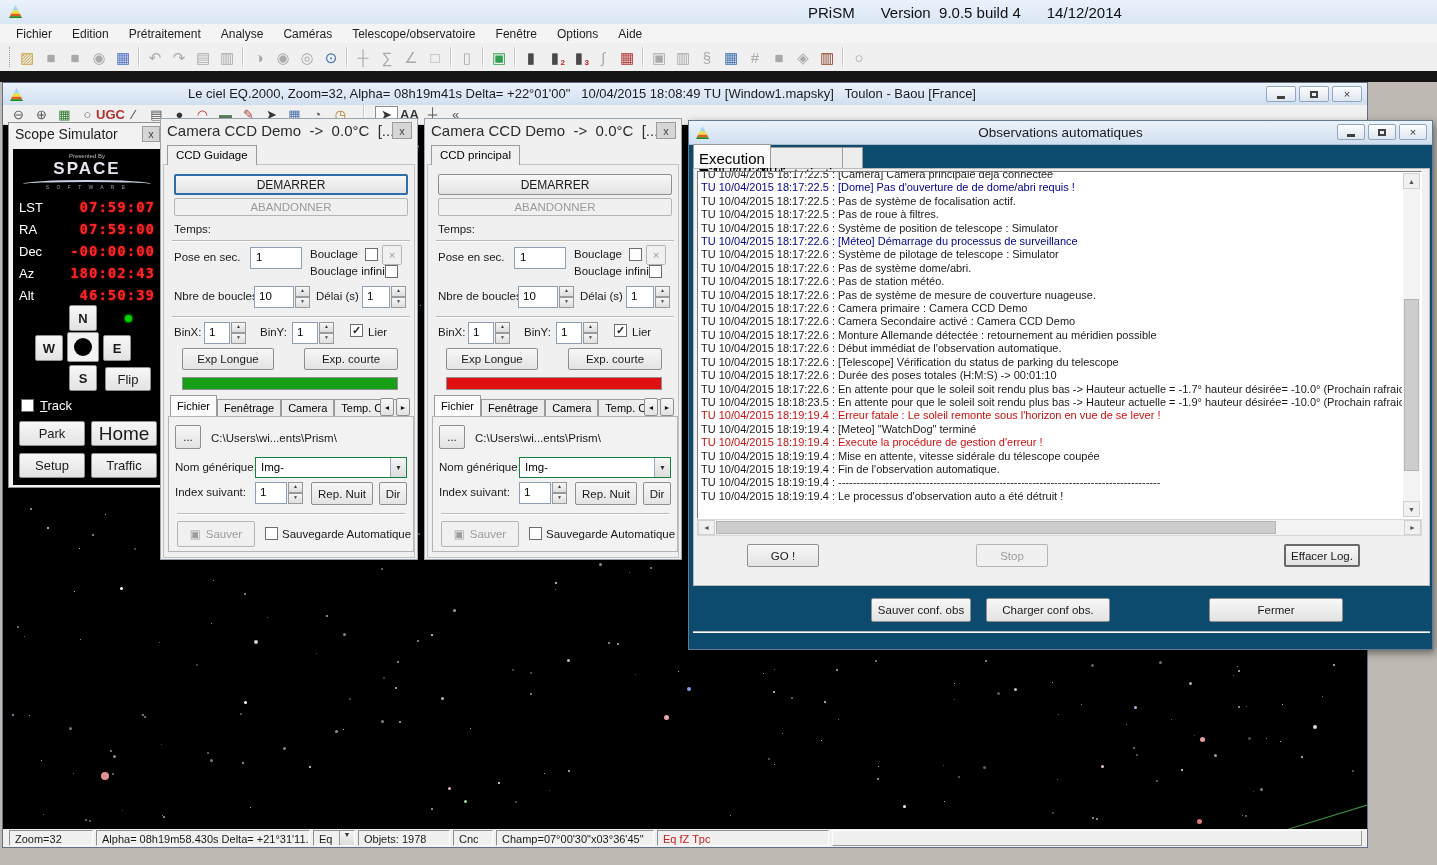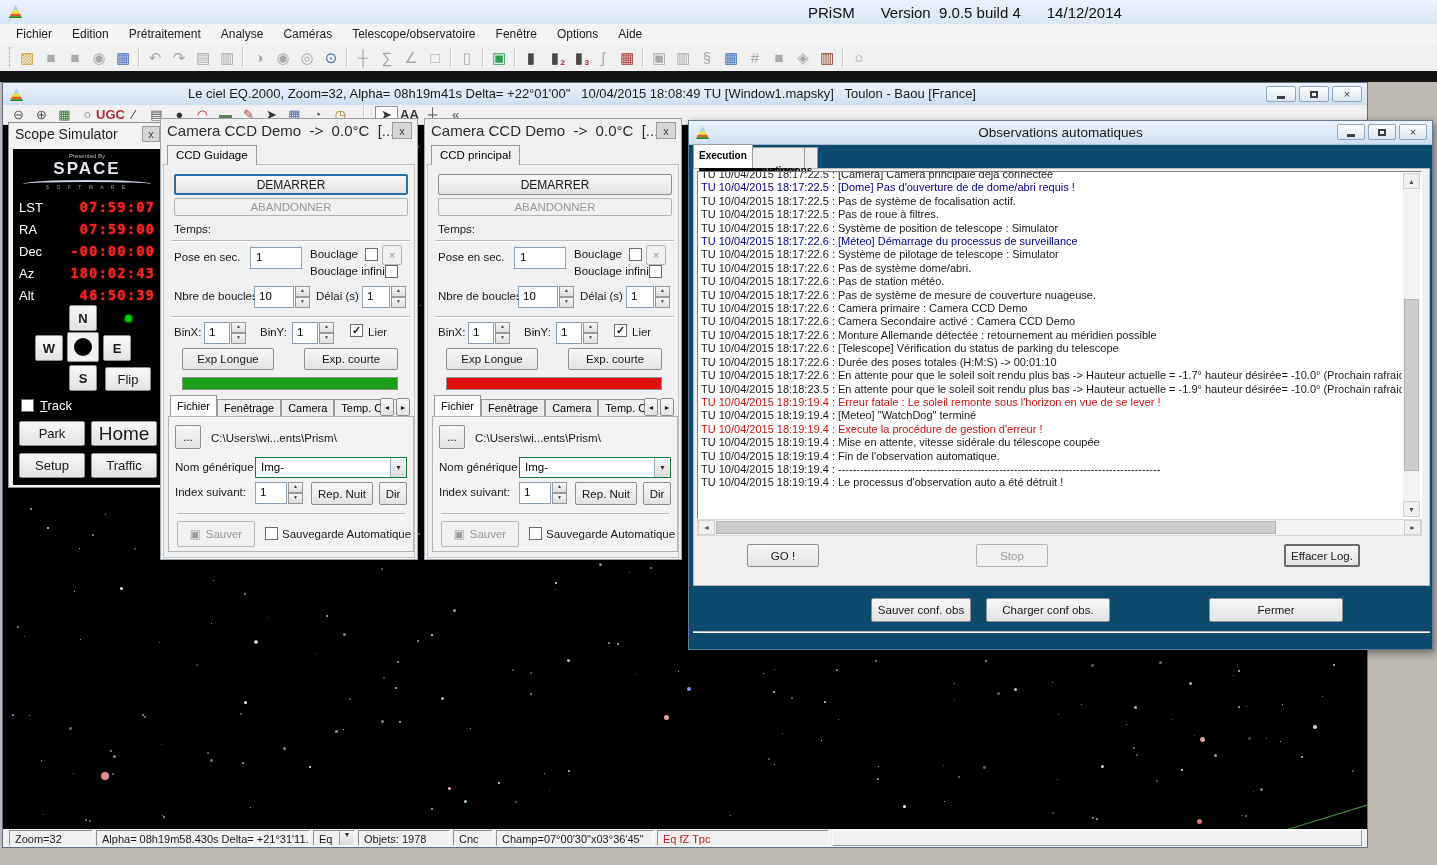--- a/index.html
+++ b/index.html
@@ -139,21 +139,21 @@
     font-size:11px; padding:2px 6px; height:18px; }
   .ftab.active { background:#fbfbfb; height:22px; padding-top:4px; }
   .sarrow { width:14px; height:18px; margin-left:2px; font-size:7px; }
 
   
   #obs { position:absolute; left:688px; top:120px; width:745px; height:530px;
     background:#0c4a6e; border:1px solid #64788e; box-shadow:2px 3px 8px rgba(0,0,0,.45);
     z-index:4; }
   #obs .tbar { height:24px; }
   .otab { position:absolute; border:1px solid #9a9a9a; border-bottom:none;
-    background:#ededed; font-size:10px; padding:17px 5px 0; height:21px; top:26px;font-weight:bold; }
+    background:#ededed; font-size:15px; padding:17px 5px 0; height:21px; top:26px; }
   .otabs { position:absolute; left:4px; top:0; height:50px; width:737px; }
   .otab.active { background:#fbfbfb; top:23px; height:24px; padding-top:5px; z-index:3; }
   #tabframe { position:absolute; left:4px; top:47px; width:737px; height:418px;
     border:1px solid #b9b9b9; background:#f0f0f0; }
   #log { position:absolute; left:8px; top:50px; width:725px; height:348px;
     background:#fff; border:1px solid; border-color:#808080 #fff #fff #808080;
     overflow:hidden; }
   #loglines { position:absolute; left:3px; top:-4px; right:19px; overflow:hidden;
     height:356px; }
   .ll { font-size:11px; line-height:13.4px; white-space:pre; color:#1a1a1a; }
@@ -1208,20 +1208,21 @@
           <div class="ll">TU 10/04/2015 18:17:22.5 : Pas de roue à filtres.</div>
           <div class="ll">TU 10/04/2015 18:17:22.6 : Système de position de telescope : Simulator</div>
           <div class="ll navy">TU 10/04/2015 18:17:22.6 : [Méteo] Démarrage du processus de surveillance</div>
           <div class="ll">TU 10/04/2015 18:17:22.6 : Système de pilotage de telescope : Simulator</div>
           <div class="ll">TU 10/04/2015 18:17:22.6 : Pas de système dome/abri.</div>
           <div class="ll">TU 10/04/2015 18:17:22.6 : Pas de station météo.</div>
           <div class="ll">TU 10/04/2015 18:17:22.6 : Pas de système de mesure de couverture nuageuse.</div>
           <div class="ll">TU 10/04/2015 18:17:22.6 : Camera primaire : Camera CCD Demo</div>
           <div class="ll">TU 10/04/2015 18:17:22.6 : Camera Secondaire activé : Camera CCD Demo</div>
           <div class="ll">TU 10/04/2015 18:17:22.6 : Monture Allemande détectée : retournement au méridien possible</div>
+          <div class="ll">TU 10/04/2015 18:17:22.6 : Début immédiat de l'observation automatique.</div>
           <div class="ll">TU 10/04/2015 18:17:22.6 : [Telescope] Vérification du status de parking du telescope</div>
           <div class="ll">TU 10/04/2015 18:17:22.6 : Durée des poses totales (H:M:S) -&gt; 00:01:10</div>
           <div class="ll">TU 10/04/2015 18:17:22.6 : En attente pour que le soleil soit rendu plus bas -&gt; Hauteur actuelle = -1.7° hauteur désirée= -10.0° (Prochain rafraichissem</div>
           <div class="ll">TU 10/04/2015 18:18:23.5 : En attente pour que le soleil soit rendu plus bas -&gt; Hauteur actuelle = -1.9° hauteur désirée= -10.0° (Prochain rafraichissem</div>
           <div class="ll red">TU 10/04/2015 18:19:19.4 : Erreur fatale : Le soleil remonte sous l'horizon en vue de se lever !</div>
           <div class="ll">TU 10/04/2015 18:19:19.4 : [Meteo] "WatchDog" terminé</div>
           <div class="ll red">TU 10/04/2015 18:19:19.4 : Execute la procédure de gestion d'erreur !</div>
           <div class="ll">TU 10/04/2015 18:19:19.4 : Mise en attente, vitesse sidérale du télescope coupée</div>
           <div class="ll">TU 10/04/2015 18:19:19.4 : Fin de l'observation automatique.</div>
           <div class="ll">TU 10/04/2015 18:19:19.4 : ----------------------------------------------------------------------------------------</div>

